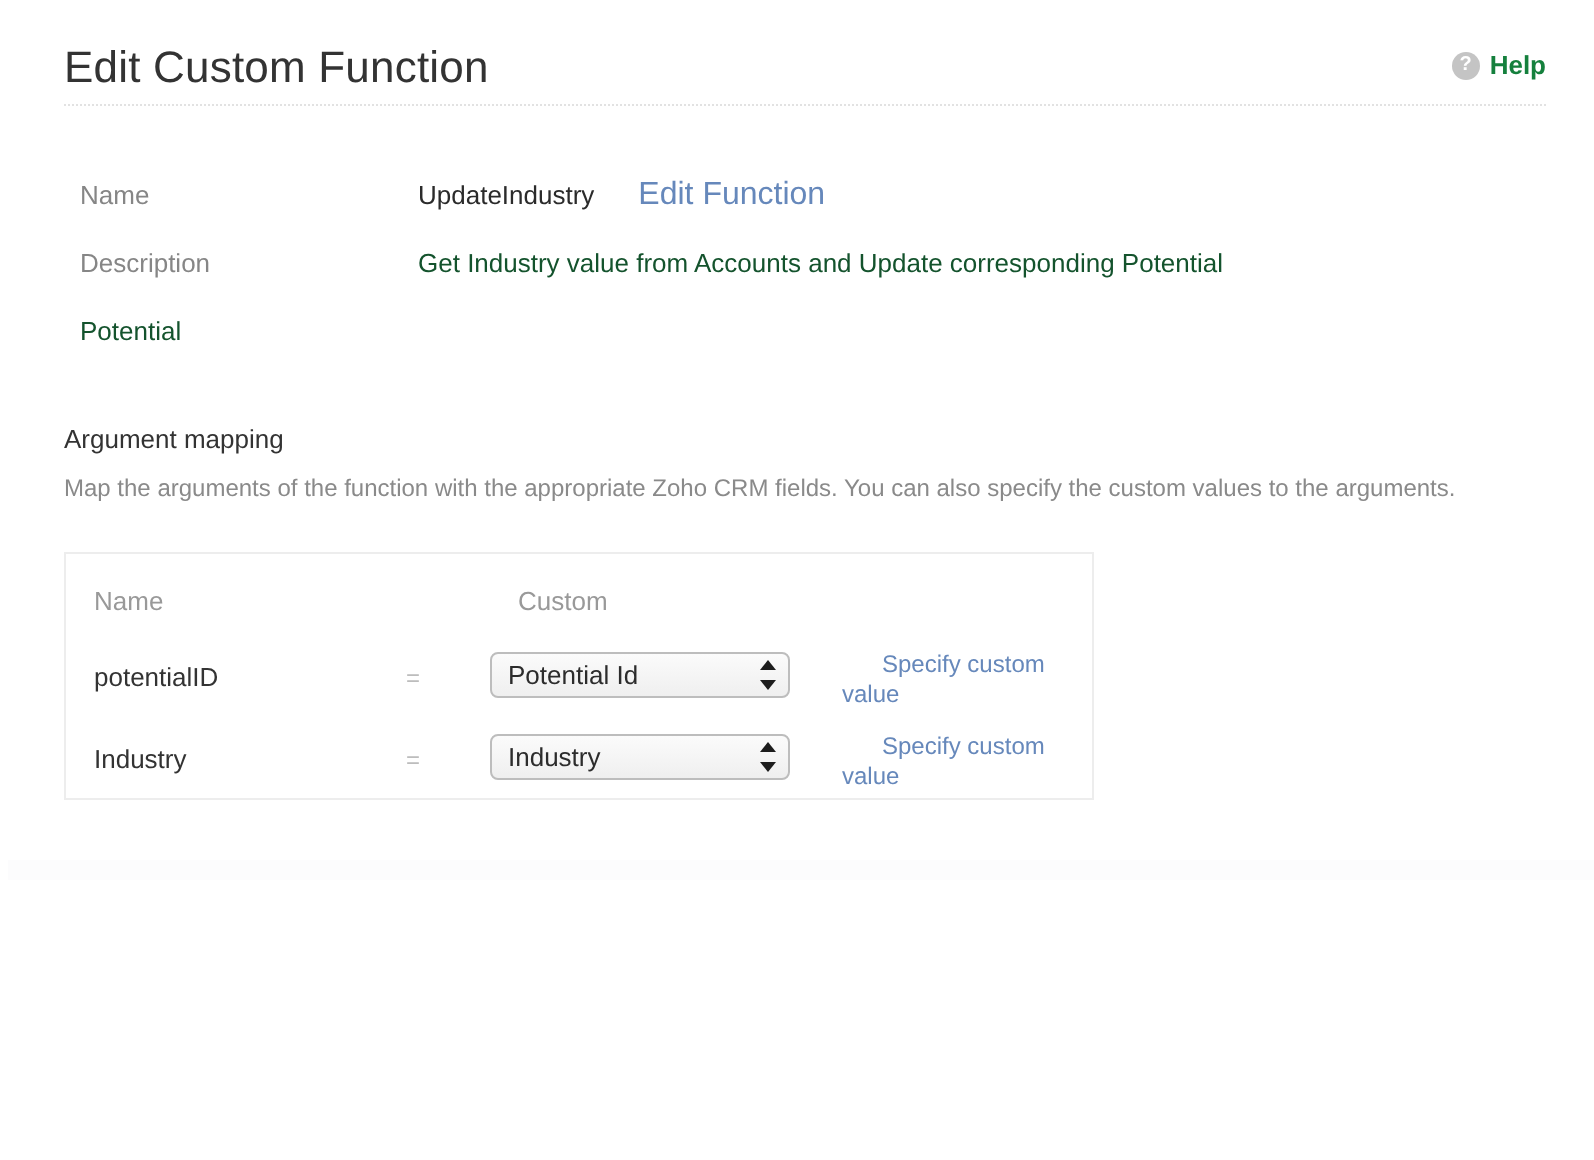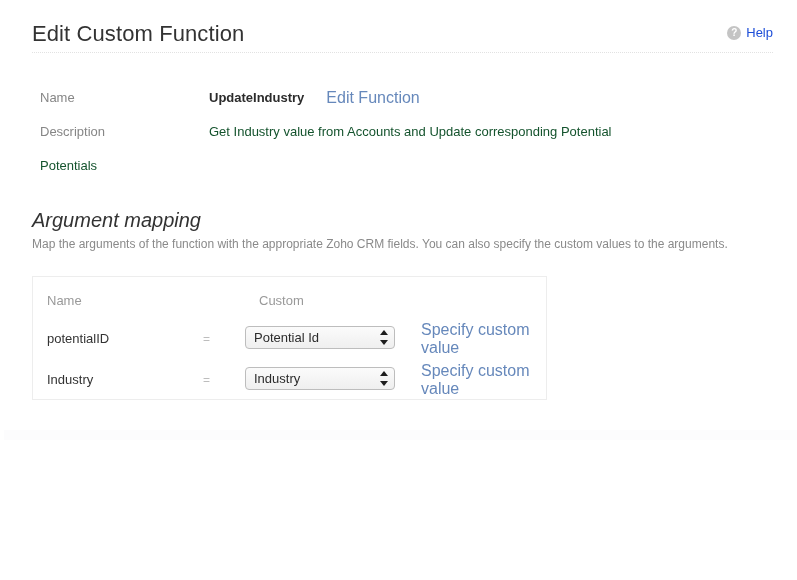--- a/index.html
+++ b/index.html
@@ -71,22 +71,23 @@
     background: #c4c4c4;
     color: #ffffff;
     font-size: 10px;
     line-height: 14px;
     text-align: center;
     font-weight: bold;
     display: block;
   }
   .help-label {
     font-size: 13px;
-    color: #1d4ed8;
+    color: #15803d;
     line-height: 14px;
+    font-weight: bold;
   }
   .header-rule {
     position: absolute;
     left: 28px;
     top: 52px;
     width: 741px;
     height: 0;
     border-top: 1px dotted #e2e2e2;
   }
 
@@ -109,21 +110,21 @@
     color: #868686;
     line-height: 20px;
   }
   .info-value {
     font-size: 13px;
     color: #14532d;
     line-height: 20px;
     white-space: nowrap;
   }
   .info-value.strong {
-    font-weight: bold;
+    font-weight: normal;
     color: #2b2b2b;
   }
   .link {
     color: #6688bb;
     font-size: 16px;
     text-decoration: none;
     cursor: pointer;
   }
   .edit-fn-link {
     margin-left: 22px;
@@ -131,26 +132,25 @@
   }
 
   
   .section {
     position: absolute;
     left: 28px;
     top: 210px;
     width: 720px;
   }
   .section-title {
-    font-size: 20px;
+    font-size: 13px;
     font-weight: 400;
     color: #333333;
     margin: 0 0 6px 0;
     line-height: 20px;
-    font-style: italic;
   }
   .section-desc {
     font-size: 12px;
     color: #8a8a8a;
     margin: 0;
     line-height: 17px;
   }
 
   
   .panel {
@@ -190,21 +190,21 @@
     color: #333333;
   }
   .map-table td.cell-eq {
     padding-left: 0;
     color: #bdbdbd;
     font-size: 12px;
     text-align: left;
   }
   .map-table td.cell-val { padding-left: 0; }
   .map-table td.cell-cust { padding-left: 0; }
-  .map-table td.cell-cust .link { font-size: 16px; }
+  .map-table td.cell-cust .link { font-size: 12px; margin-left: 20px; }
 
   
   .select-wrap {
     position: relative;
     display: inline-block;
     width: 150px;
     height: 23px;
   }
   .fake-select {
     width: 150px;
@@ -270,21 +270,21 @@
       <div class="info-value strong">UpdateIndustry</div>
       <a class="link edit-fn-link">Edit Function</a>
     </div>
 
     <div class="info-row">
       <div class="info-label">Description</div>
       <div class="info-value">Get Industry value from Accounts and Update corresponding Potential</div>
     </div>
 
     <div class="info-row">
-      <div class="info-value">Potentials</div>
+      <div class="info-value">Potential</div>
     </div>
 
   </div>
 
   <div class="section">
     <h2 class="section-title">Argument mapping</h2>
     <p class="section-desc">Map the arguments of the function with the appropriate Zoho CRM fields. You can also specify the custom values to the arguments.</p>
   </div>
 
   <div class="panel">

